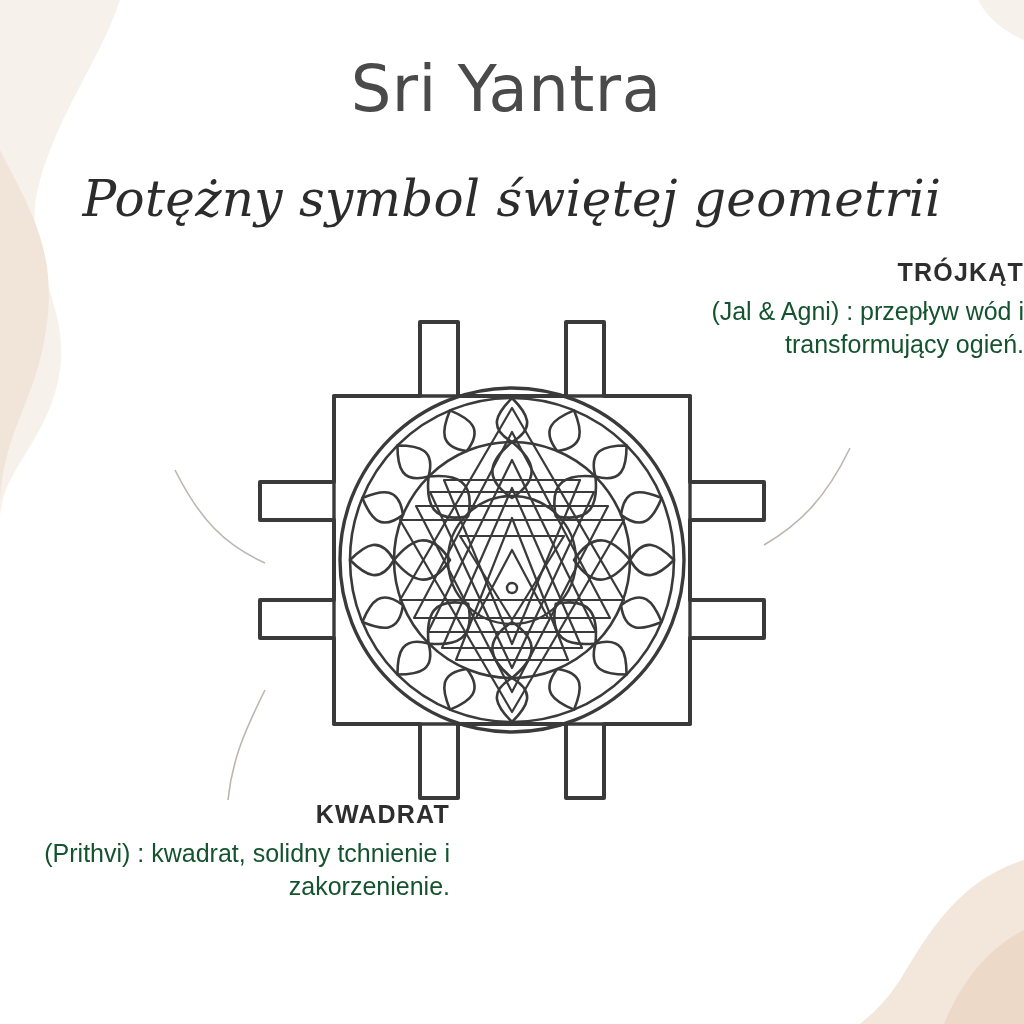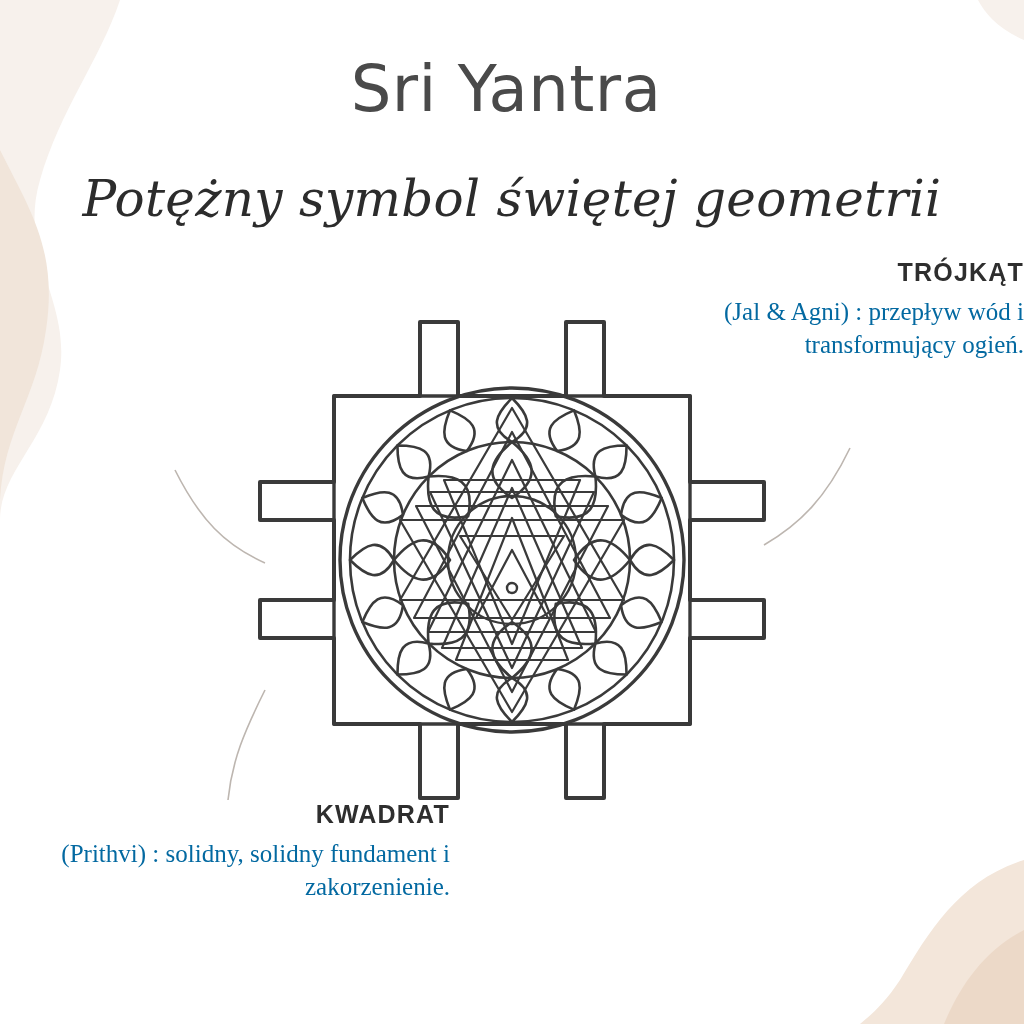--- a/index.html
+++ b/index.html
@@ -69,24 +69,24 @@
   }
   .annot .heading {
     font-family: "Liberation Sans", sans-serif;
     font-weight: bold;
     font-size: 25px;
     letter-spacing: 1.2px;
     color: #2e2e2e;
     margin-bottom: 8px;
   }
   .annot .body {
-    font-family: Liberation Serif, serif;
+    font-family: Liberation Sans, sans-serif;
     font-size: 25px;
     line-height: 1.33;
-    color: #0369a1;
+    color: #14532d;
   }
 
   
   .annot-kolo {
     left: 0px;
     top: 290px;
     width: 350px;
     text-align: center;
   }
   .annot-kolo .heading { text-align: center; }
@@ -141,21 +141,21 @@
   </svg>
 
 
   <div class="annot annot-trojkat">
     <div class="heading">TRÓJKĄT</div>
     <div class="body">(Jal &amp; Agni) : przepływ wód i transformujący ogień.</div>
   </div>
 
   <div class="annot annot-kwadrat">
     <div class="heading">KWADRAT</div>
-    <div class="body">(Prithvi) : solidny, solidny fundament i zakorzenienie.</div>
+    <div class="body">(Prithvi) : kwadrat, solidny tchnienie i zakorzenienie.</div>
   </div>
 
   <div class="yantra">
     <svg viewBox="0 0 520 520" width="520" height="520" xmlns="http://www.w3.org/2000/svg" fill="none" stroke="#3a3a3a" stroke-width="4" stroke-linecap="round" stroke-linejoin="round">
 
       <g>
         <path d="M82,96
                  L168,96 L168,22 L206,22 L206,96
                  L314,96 L314,22 L352,22 L352,96
                  L438,96

